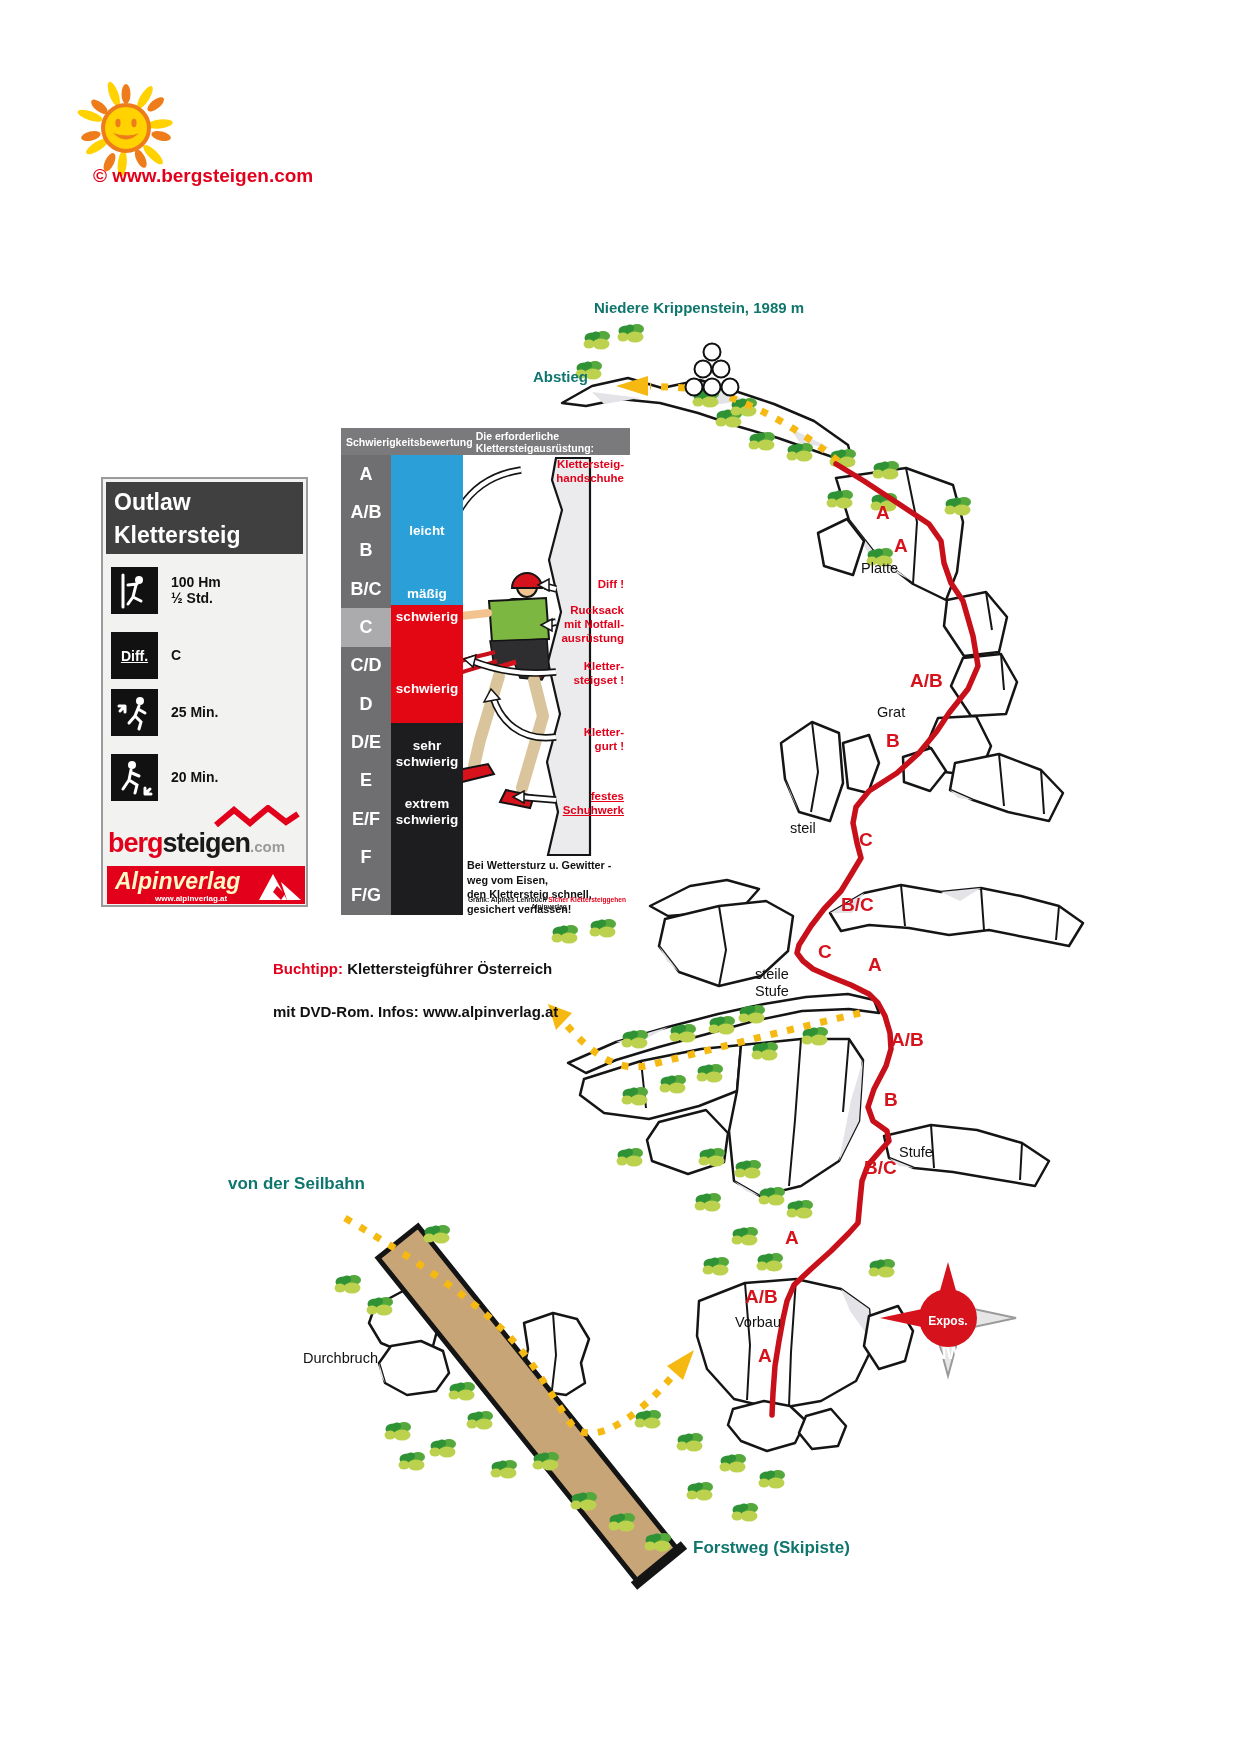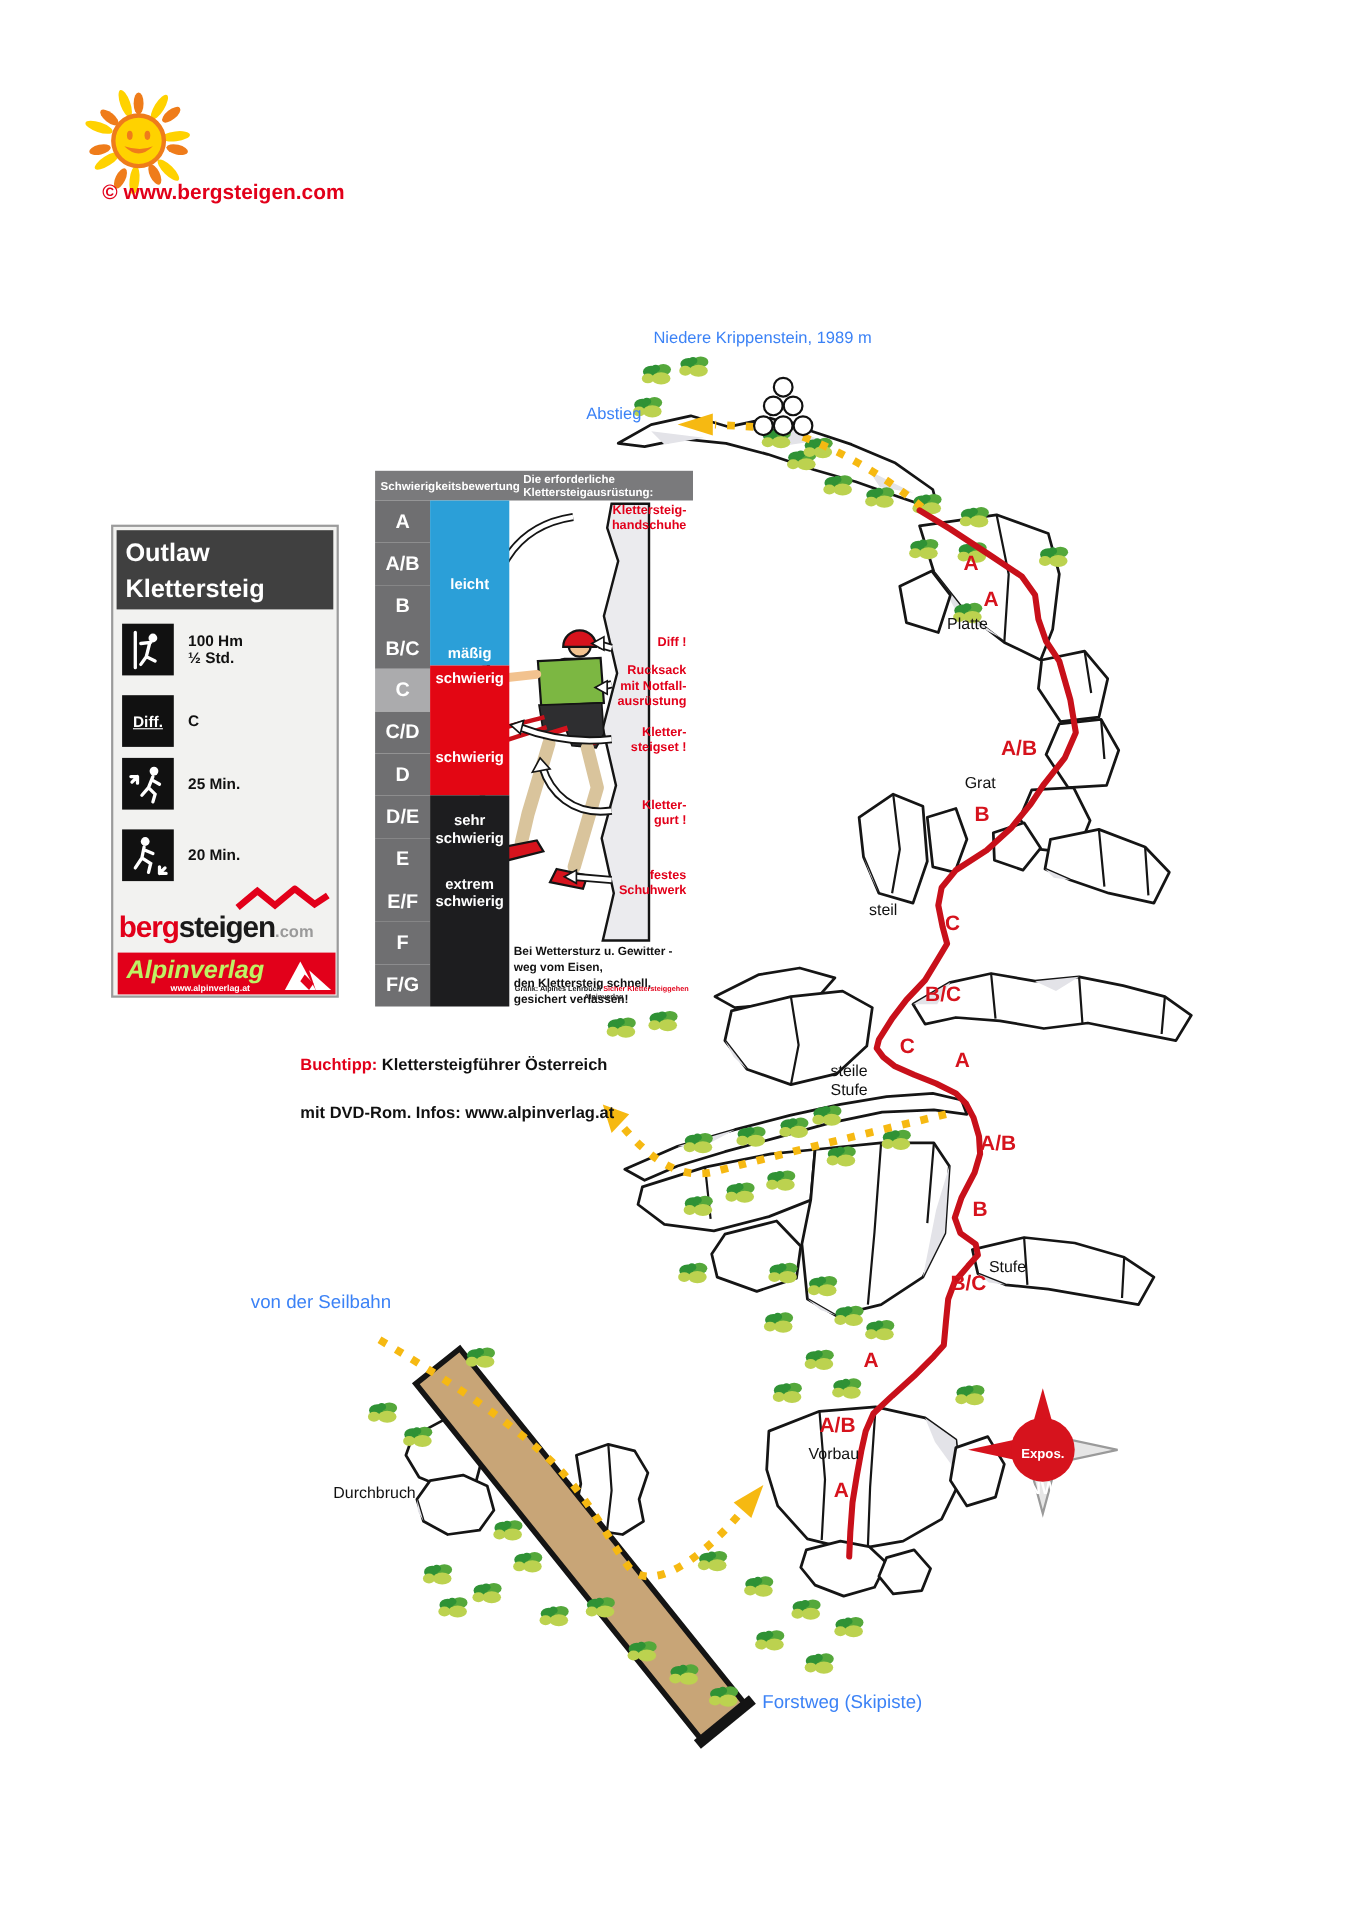--- a/index.html
+++ b/index.html
@@ -4,37 +4,37 @@
 <style>
   html,body{margin:0;padding:0;background:#fff;}
   body{width:1244px;height:1754px;position:relative;overflow:hidden;
        font-family:"Liberation Sans", sans-serif;}
   .abs{position:absolute;margin-left:40px;}
   #map-art{position:absolute;left:0;top:0;z-index:1;}
   .lbl{position:absolute;z-index:5;white-space:pre-line;}
   .route-grade{color:#d6131d;font-weight:bold;font-size:19px;line-height:1;}
   .feature{color:#111;font-size:14.5px;line-height:1.15;}
   .feature.c{text-align:center;}
-  .bold-lbl{color:#3b82f6;font-weight:normal;}
+  .bold-lbl{color:#0f766e;font-weight:bold;}
   .copyright{left:93px;top:165px;color:#e2001a;font-weight:bold;font-size:19px;z-index:5;}
 
   
   .infobox{left:61px;top:477px;width:207px;height:430px;background:#f2f2f0;
            border:2px solid #9b9b9b;z-index:4;box-sizing:border-box;}
   .infobox .title{position:absolute;left:3px;top:3px;right:3px;height:72px;background:#404040;
            color:#fff;font-weight:bold;font-size:23px;line-height:1.45;padding:4px 0 0 8px;box-sizing:border-box;}
   .stat-row{position:absolute;left:8px;display:flex;align-items:center;}
   .stat-icon{width:47px;height:47px;background:#111;color:#fff;display:flex;align-items:center;
            justify-content:center;flex:0 0 47px;}
   .stat-text{margin-left:13px;font-weight:bold;font-size:14px;color:#111;line-height:1.1;}
   .bs-logo{position:absolute;left:5px;top:330px;width:196px;height:52px;}
   .bs-text{position:absolute;left:0;bottom:2px;font-weight:bold;font-size:27px;letter-spacing:-1px;}
   .bs-red{color:#e2001a;} .bs-black{color:#1a1a1a;} .bs-com{color:#9a9a9a;font-size:15px;letter-spacing:0;}
   .alpin{position:absolute;left:4px;top:387px;width:198px;height:38px;background:#e2001a;}
-  .alpin-name{position:absolute;left:8px;top:2px;color:#bef264;font-weight:bold;font-style:italic;font-size:23px;}
+  .alpin-name{position:absolute;left:8px;top:2px;color:#fef9c3;font-weight:bold;font-style:italic;font-size:23px;}
   .alpin-url{position:absolute;left:0;bottom:1px;width:85%;text-align:center;color:#fff;font-weight:bold;font-size:8px;}
 
   
   .panel{left:301px;top:428px;width:289px;height:487px;z-index:4;}
   .panel-header{position:absolute;left:0;top:0;width:289px;height:27px;background:#7a7a7c;color:#fff;
         font-weight:bold;font-size:10.5px;display:flex;align-items:center;}
   .ph-left{margin-left:5px;width:128px;} .ph-right{margin-left:3px;}
   .grades-col{position:absolute;left:0;top:27px;width:50px;height:460px;display:flex;flex-direction:column;}
   .grade-row{flex:1;background:#6f6f71;color:#fff;font-weight:bold;font-size:18px;
         display:flex;align-items:center;justify-content:center;}
@@ -405,21 +405,21 @@
       <div class="equip" style="top: 30px;">Klettersteig-
 handschuhe</div>
       <div class="equip" style="top: 150px;">Diff !</div>
       <div class="equip" style="top: 176px;">Rucksack
 mit Notfall-
 ausrüstung</div>
       <div class="equip" style="top: 232px;">Kletter-
 steigset !</div>
       <div class="equip" style="top: 298px;">Kletter-
 gurt !</div>
-      <div class="equip" style="top: 362px;">festes
+      <div class="equip" style="top: 362px; text-decoration: underline;">festes
 Schuhwerk</div>
     </div>
   <div class="warning">
     <div>Bei Wettersturz u. Gewitter - weg vom Eisen,</div>
     <div>den Klettersteig schnell, gesichert verlassen!</div>
   </div>
   <div class="credit"><span>Grafik: Alpines Lehrbuch </span><span class="red">Sicher Klettersteiggehen</span><span> - Alpinverlag</span></div>
 </div>
 
 <div class="lbl buchtipp">

